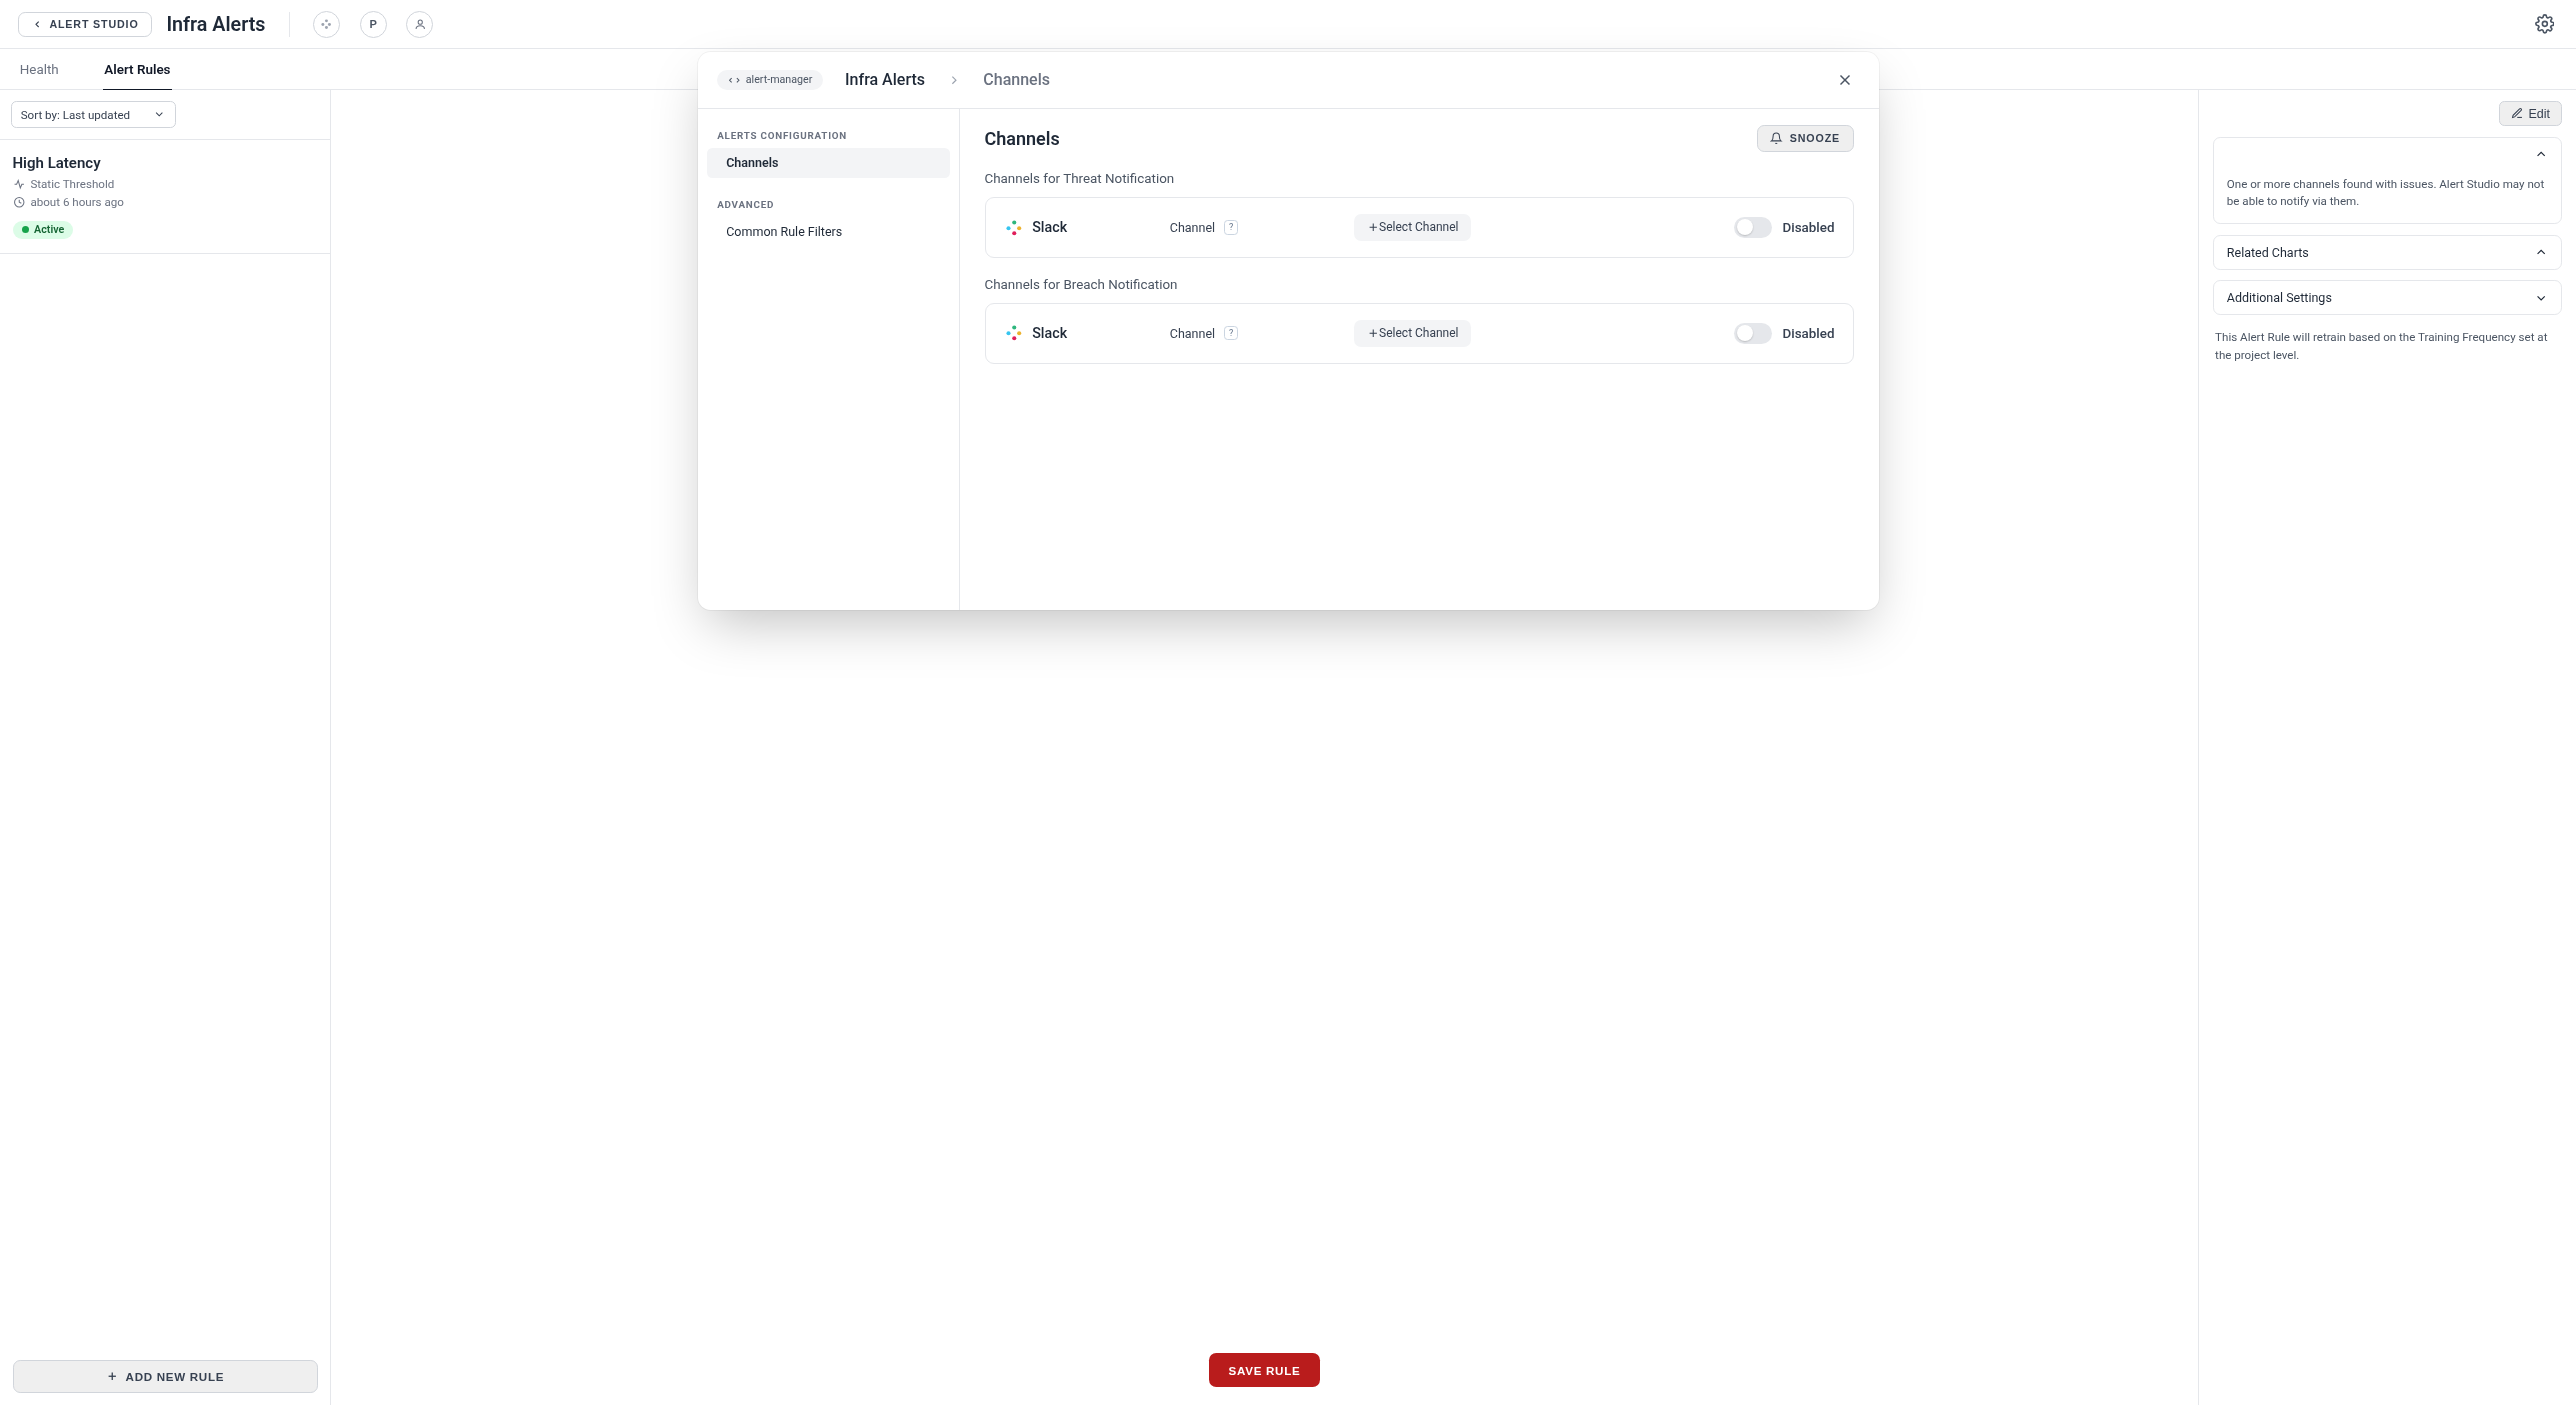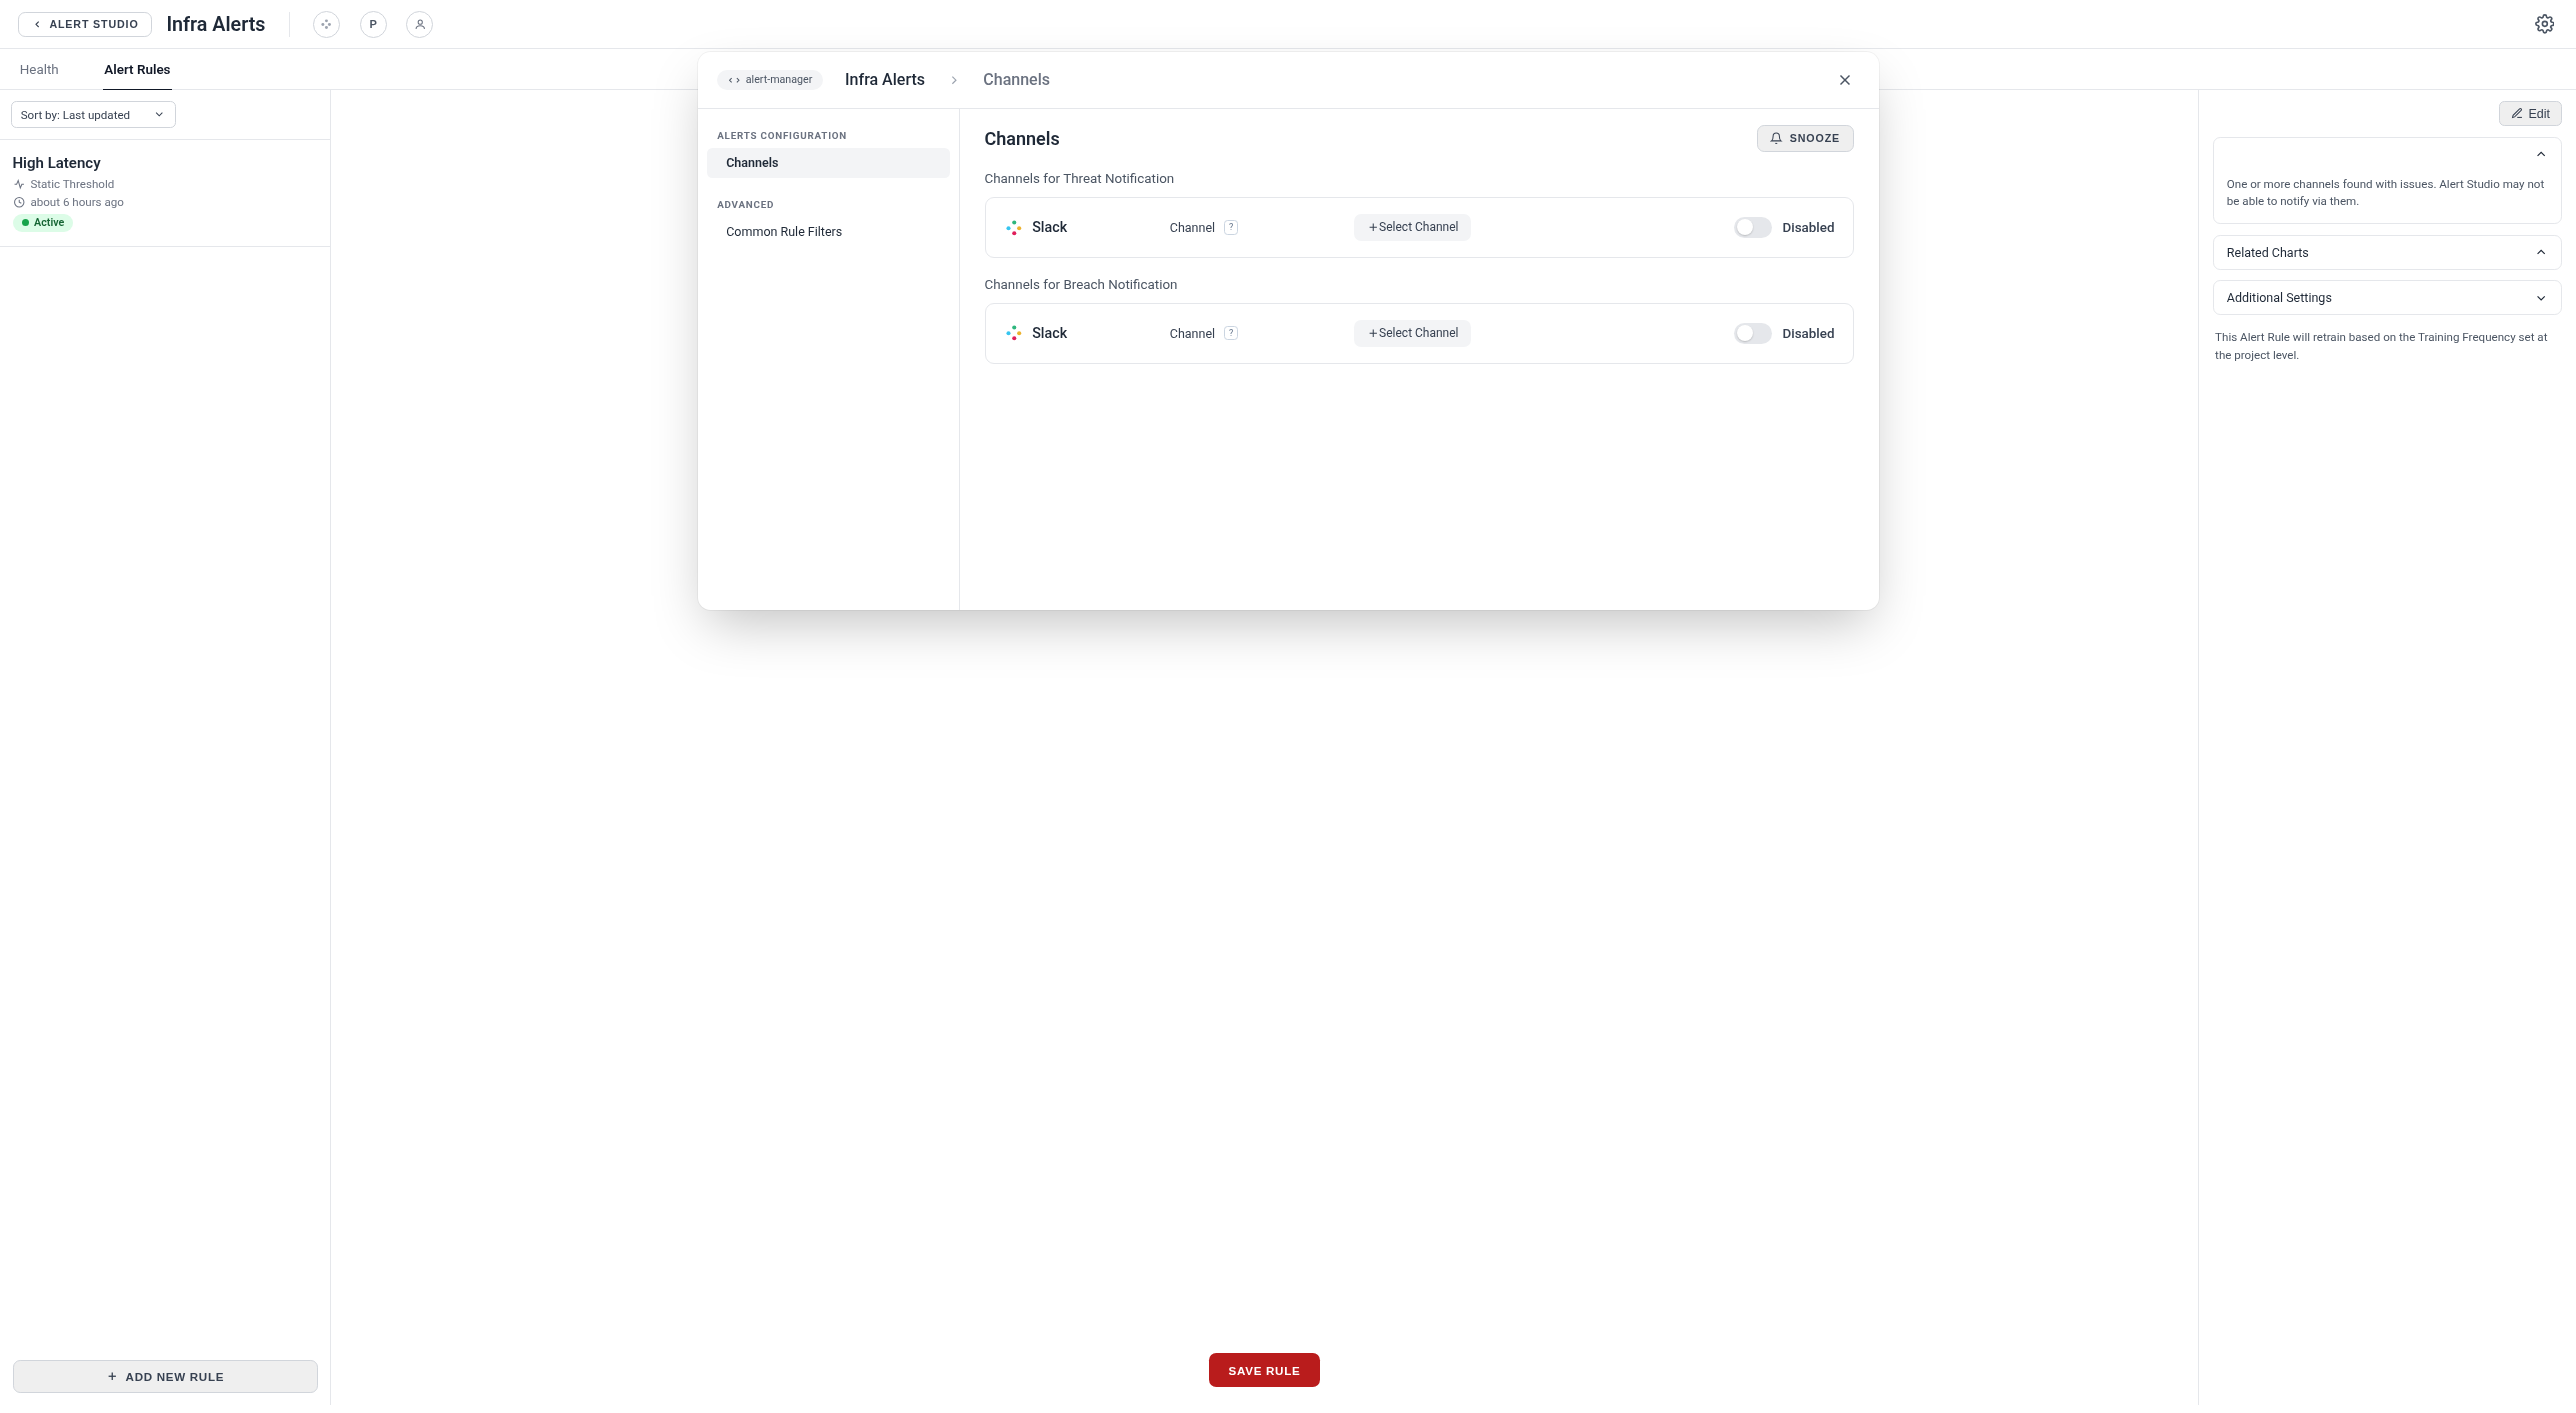--- a/index.html
+++ b/index.html
@@ -23,21 +23,21 @@
 
   
   .body { display: flex; height: calc(100% - 98px); }
   .left { width: 331px; border-right: 0.9px solid #e5e7eb; display: flex; flex-direction: column; }
   .left-top { padding: 10.7px; border-bottom: 0.9px solid #e5e7eb; }
   .sort-pill { display: inline-flex; align-items: center; gap: 23px; border: 0.9px solid #d1d5db; border-radius: 5.4px; padding: 5.4px 9px; font-size: 11.6px; color: #374151; cursor: pointer; }
   .rule-card { padding: 14.3px 12.5px; border-bottom: 0.9px solid #e5e7eb; cursor: pointer; }
   .rule-card h4 { font-size: 15px; font-weight: 600; margin-bottom: 5.4px; }
   .rule-meta { font-size: 11.6px; color: #6b7280; display: flex; align-items: center; gap: 5.4px; margin-bottom: 3.6px; }
   .rule-meta svg { width: 12.5px; height: 12.5px; }
-  .status-pill { display: inline-flex; align-items: center; gap: 5.4px; background: #dcfce7; color: #166534; font-size: 10.7px; font-weight: 600; padding: 2.7px 9px; border-radius: 894px; margin-top: 1px; }
+  .status-pill { display: inline-flex; align-items: center; gap: 5.4px; background: #dcfce7; color: #166534; font-size: 10.7px; font-weight: 600; padding: 2.7px 9px; border-radius: 894px; margin-top: 8px; }
   .status-pill .dot { width: 7.2px; height: 7.2px; border-radius: 50%; background: #16a34a; }
   .left-spacer { flex: 1; }
   .add-rule-btn { margin: 12.5px; border: 0.9px solid #d1d5db; border-radius: 7.2px; padding: 9px; font-size: 11.6px; font-weight: 700; letter-spacing: .06em; color: #374151; display: flex; align-items: center; justify-content: center; gap: 7.2px; cursor: pointer; }
 
   .center { flex: 1; display: flex; flex-direction: column; align-items: center; justify-content: flex-end; padding-bottom: 18px; }
   .save-rule-btn { background: #b91c1c; color: #fff; border: none; border-radius: 7.2px; padding: 10.7px 19.7px; font-size: 11.6px; font-weight: 700; letter-spacing: .06em; cursor: pointer; }
 
   .right { width: 378px; border-left: 0.9px solid #e5e7eb; padding: 10.7px 14.3px; display: flex; flex-direction: column; gap: 10.7px; }
   .right-top { display: flex; justify-content: flex-end; }
   .edit-btn { display: inline-flex; align-items: center; gap: 5.4px; border: 0.9px solid #d1d5db; border-radius: 5.4px; padding: 4.5px 10.7px; font-size: 12.5px; color: #374151; cursor: pointer; }

